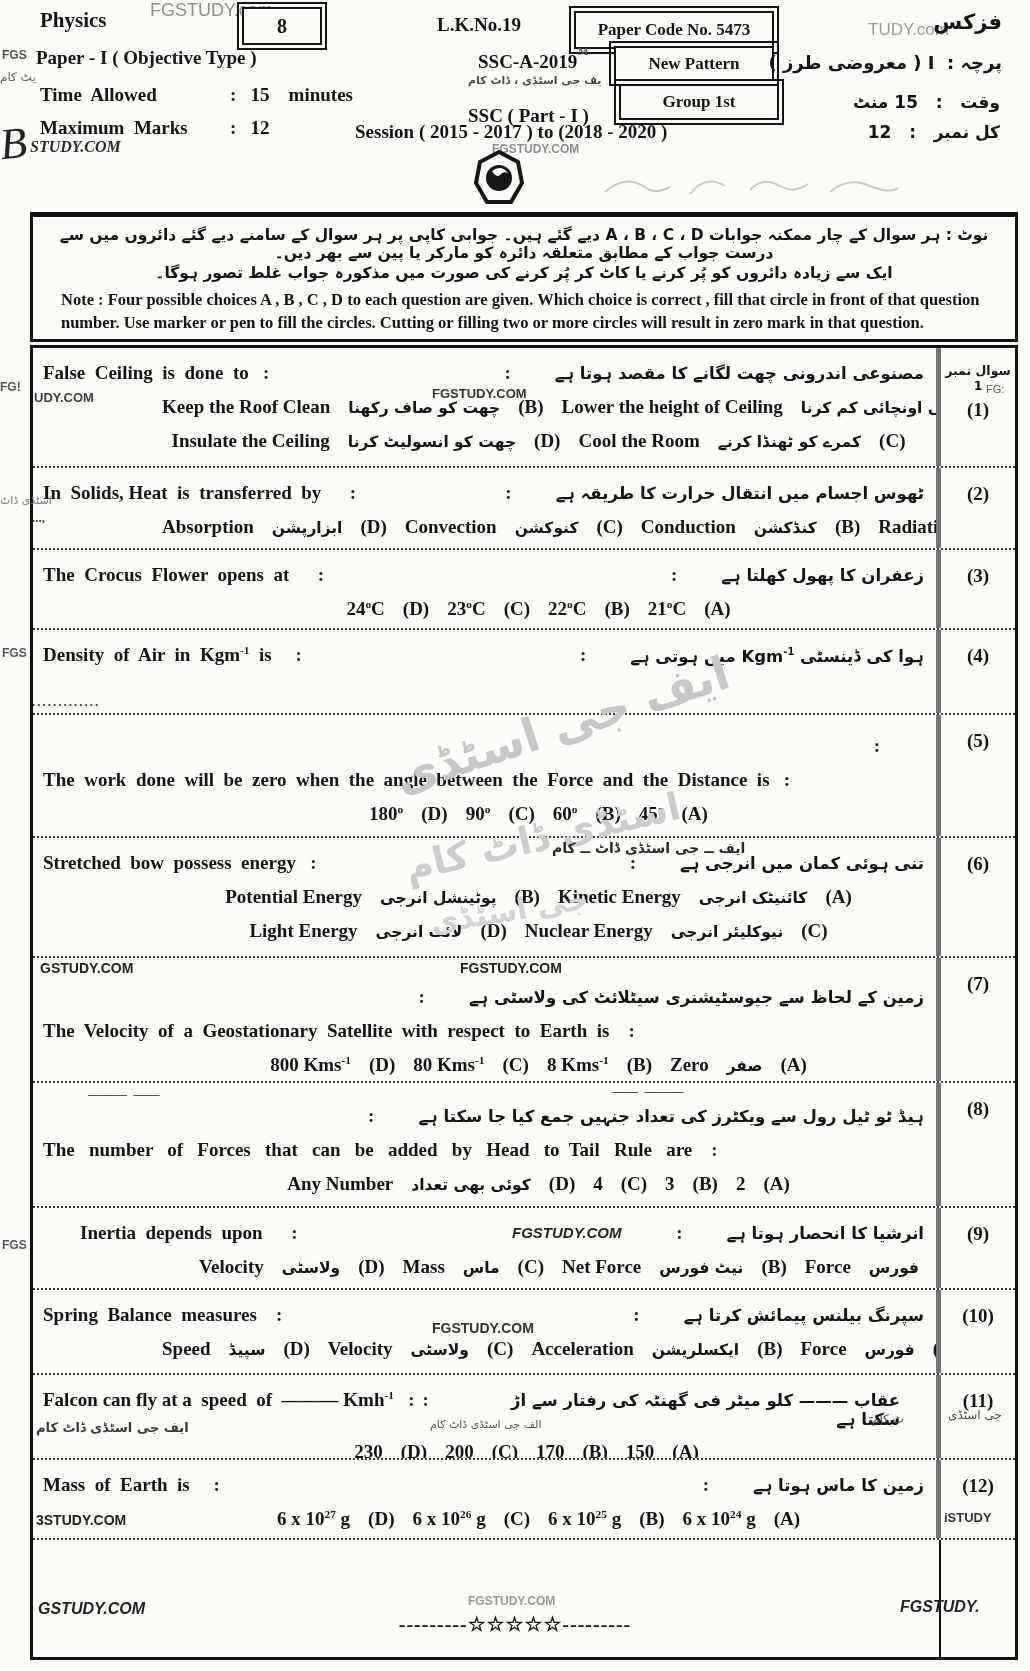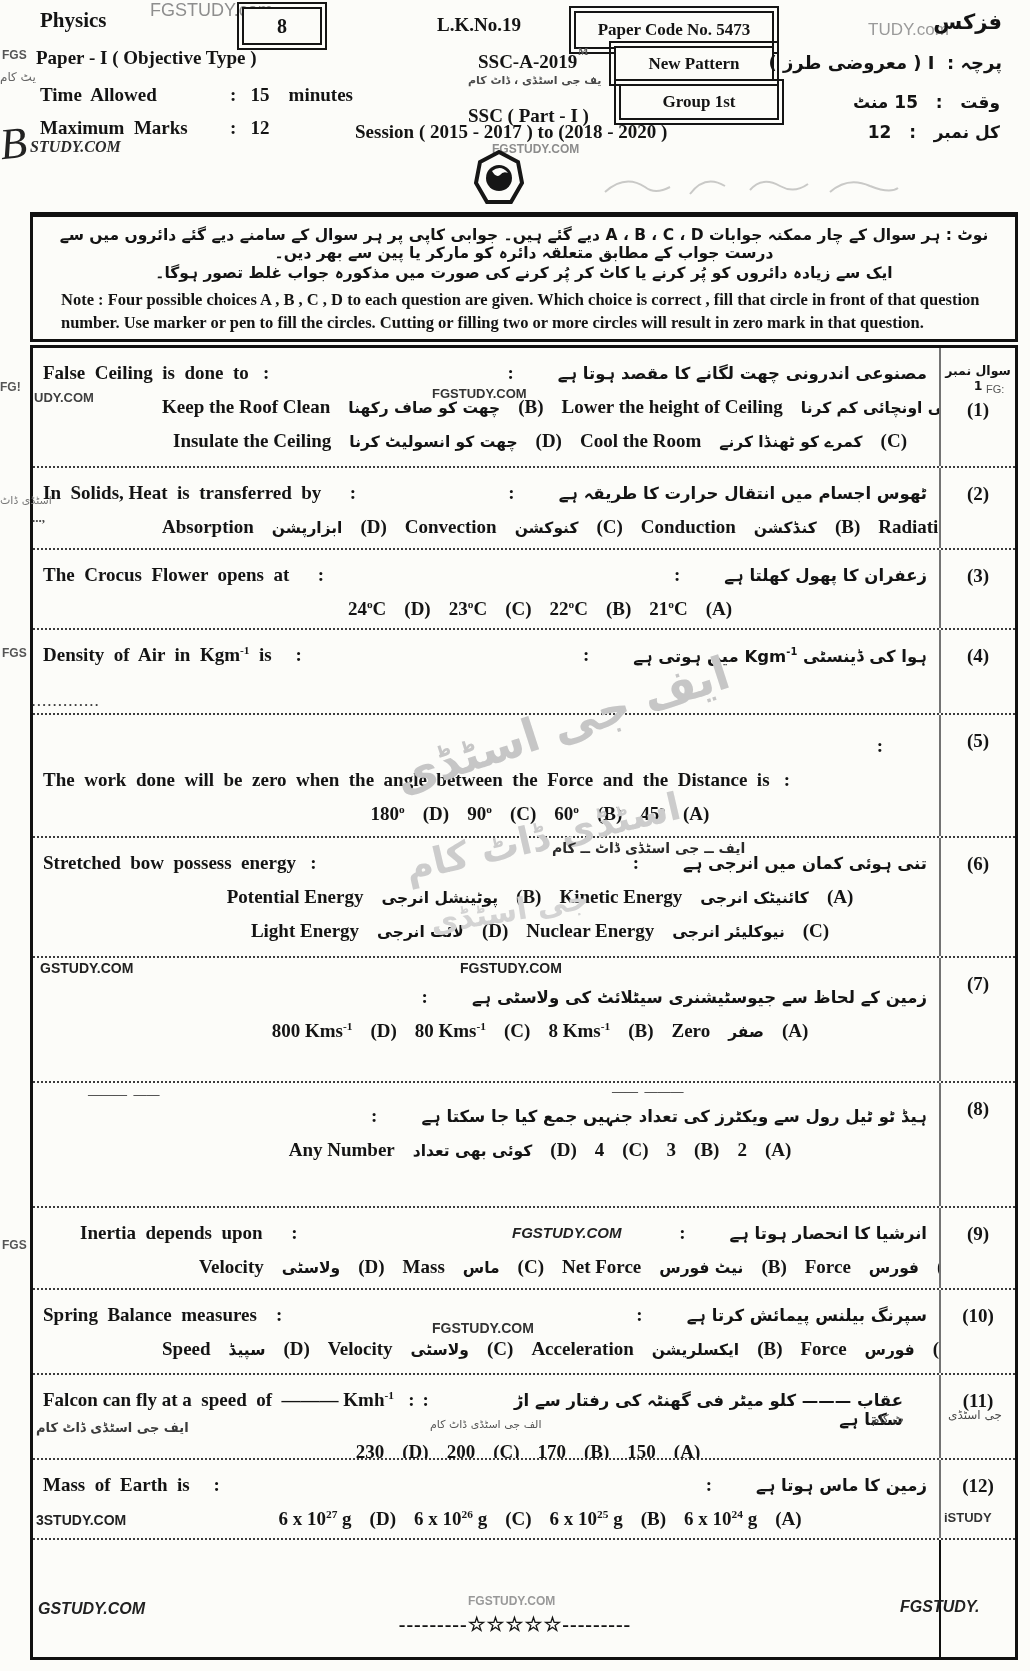--- a/index.html
+++ b/index.html
@@ -23,21 +23,21 @@
            font-size:15.5px;padding:9px 20px 0 20px;}
   .note-ur2{direction:rtl;text-align:center;font-family:"DejaVu Sans",sans-serif;font-weight:bold;
            font-size:15.5px;padding:2px 20px 0 20px;}
   .note-en{font-weight:bold;font-size:16.5px;line-height:1.38;padding:7px 12px 0 28px;}
 
   
   .qtable{position:absolute;left:30px;top:345px;width:988px;height:1315px;border:3px solid #111;
           box-sizing:border-box;display:flex;flex-direction:column;}
   .q-row{display:flex;border-bottom:2px dotted #3c3c3c;box-sizing:border-box;overflow:hidden;}
   .q-main{flex:1;position:relative;padding:0 12px 0 10px;overflow:hidden;}
-  .q-num{width:74px;border-left:2px solid #737373;text-align:center;padding-top:15px;
+  .q-num{width:74px;border-left:5px solid #737373;text-align:center;padding-top:15px;
          font-weight:bold;font-size:19px;flex:none;}
   .q-num-label{font-size:12.5px;font-weight:bold;margin-bottom:6px;}
   .q-line{display:flex;align-items:baseline;padding-top:14px;font-weight:bold;font-size:19px;}
   .q-en{white-space:pre;}
   .q-line-en{padding-top:12px;font-weight:bold;font-size:19px;white-space:pre;}
   .flex-sp{flex:1;}
   .q-colon{margin:0 44px 0 8px;font-weight:bold;}
   .q-ur{font-size:16.5px;font-weight:bold;}
   .opt-row{text-align:center;padding-left:110px;margin-top:12px;font-weight:bold;font-size:19px;white-space:nowrap;}
   .seg{margin:0 9px;display:inline-block;}
@@ -194,33 +194,35 @@
             <div class="q-no">(6)</div>
           </div>
         </div>
         <div class="q-row" style="height: 125px;">
           <div class="q-main">
             <div class="q-line" style="padding-top: 28px;">
               <div class="flex-sp"></div>
               <span class="q-colon">:</span>
               <span class="q-ur ur">زمین کے لحاظ سے جیوسٹیشنری سیٹلائٹ کی ولاسٹی ہے</span>
             </div>
+            <div class="q-line-en">The  Velocity  of  a  Geostationary  Satellite  with  respect  to  Earth  is    :</div>
             <div class="opt-row"><span class="seg">800 Kms<sup>-1</sup></span><span class="seg lbl">(D)</span><span class="seg">80 Kms<sup>-1</sup></span><span class="seg lbl">(C)</span><span class="seg">8 Kms<sup>-1</sup></span><span class="seg lbl">(B)</span><span class="seg">Zero</span><span class="seg ur">صفر</span><span class="seg lbl">(A)</span></div>
           </div>
           <div class="q-num">
             <div class="q-no">(7)</div>
           </div>
         </div>
         <div class="q-row" style="height: 125px;">
           <div class="q-main">
             <div class="q-line" style="padding-top: 22px;">
               <div class="flex-sp"></div>
               <span class="q-colon">:</span>
               <span class="q-ur ur">ہیڈ ٹو ٹیل رول سے ویکٹرز کی تعداد جنہیں جمع کیا جا سکتا ہے</span>
             </div>
+            <div class="q-line-en">The   number   of   Forces   that   can   be   added   by   Head   to  Tail   Rule   are    :</div>
             <div class="opt-row"><span class="seg">Any  Number</span><span class="seg ur">کوئی بھی تعداد</span><span class="seg lbl">(D)</span><span class="seg">4</span><span class="seg lbl">(C)</span><span class="seg">3</span><span class="seg lbl">(B)</span><span class="seg">2</span><span class="seg lbl">(A)</span></div>
           </div>
           <div class="q-num">
             <div class="q-no">(8)</div>
           </div>
         </div>
         <div class="q-row" style="height: 82px; padding-left: 37px;">
           <div class="q-main">
             <div class="q-line" style="padding-top: 14px;">
               <span class="q-en">Inertia  depends  upon      :</span>

